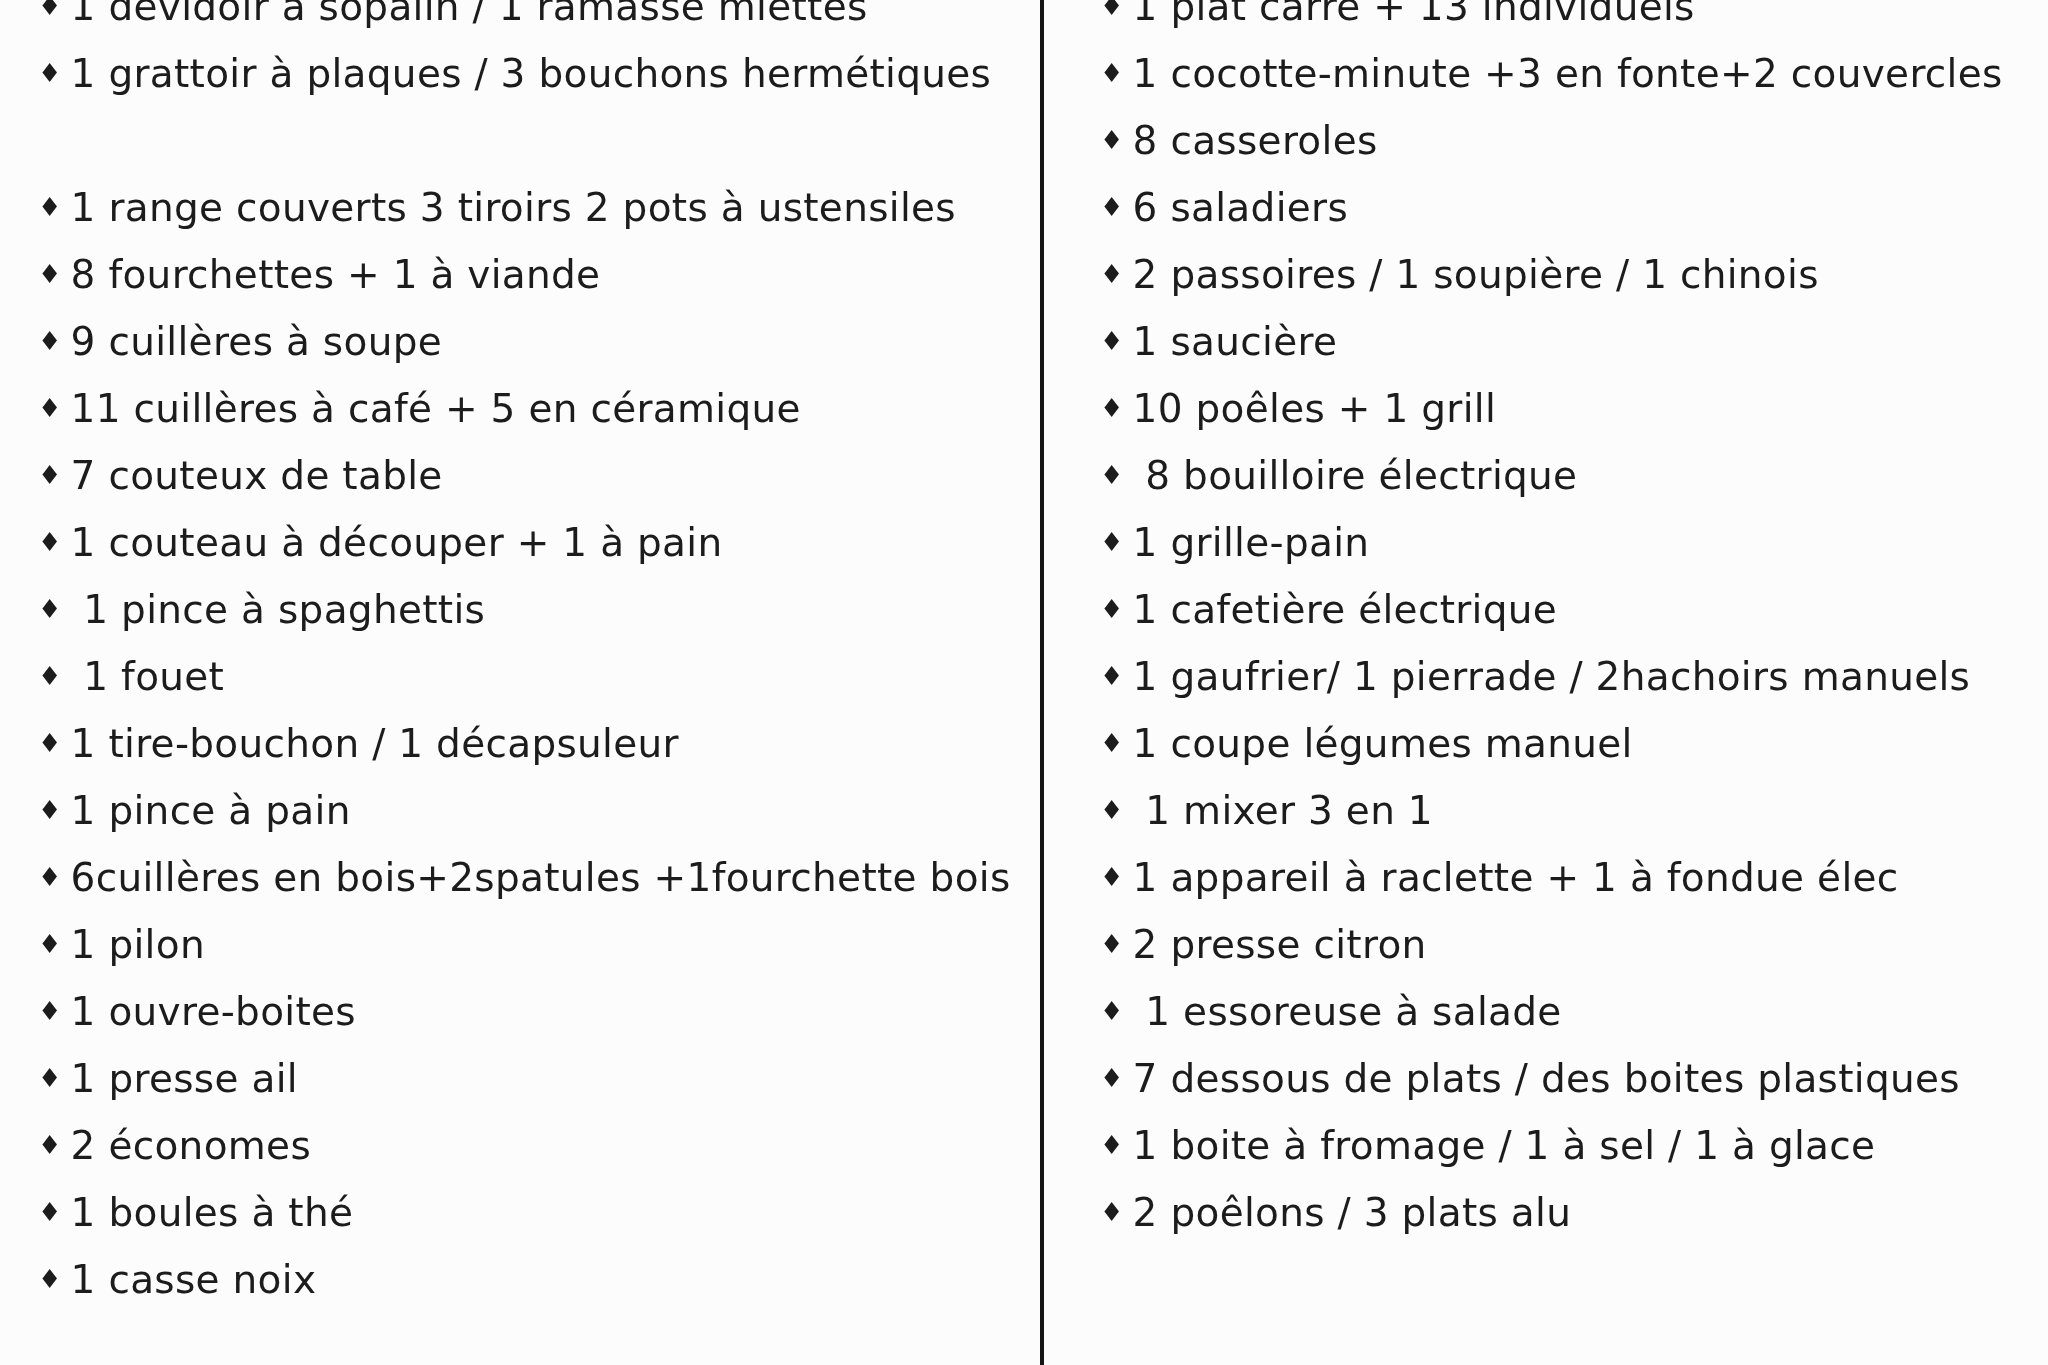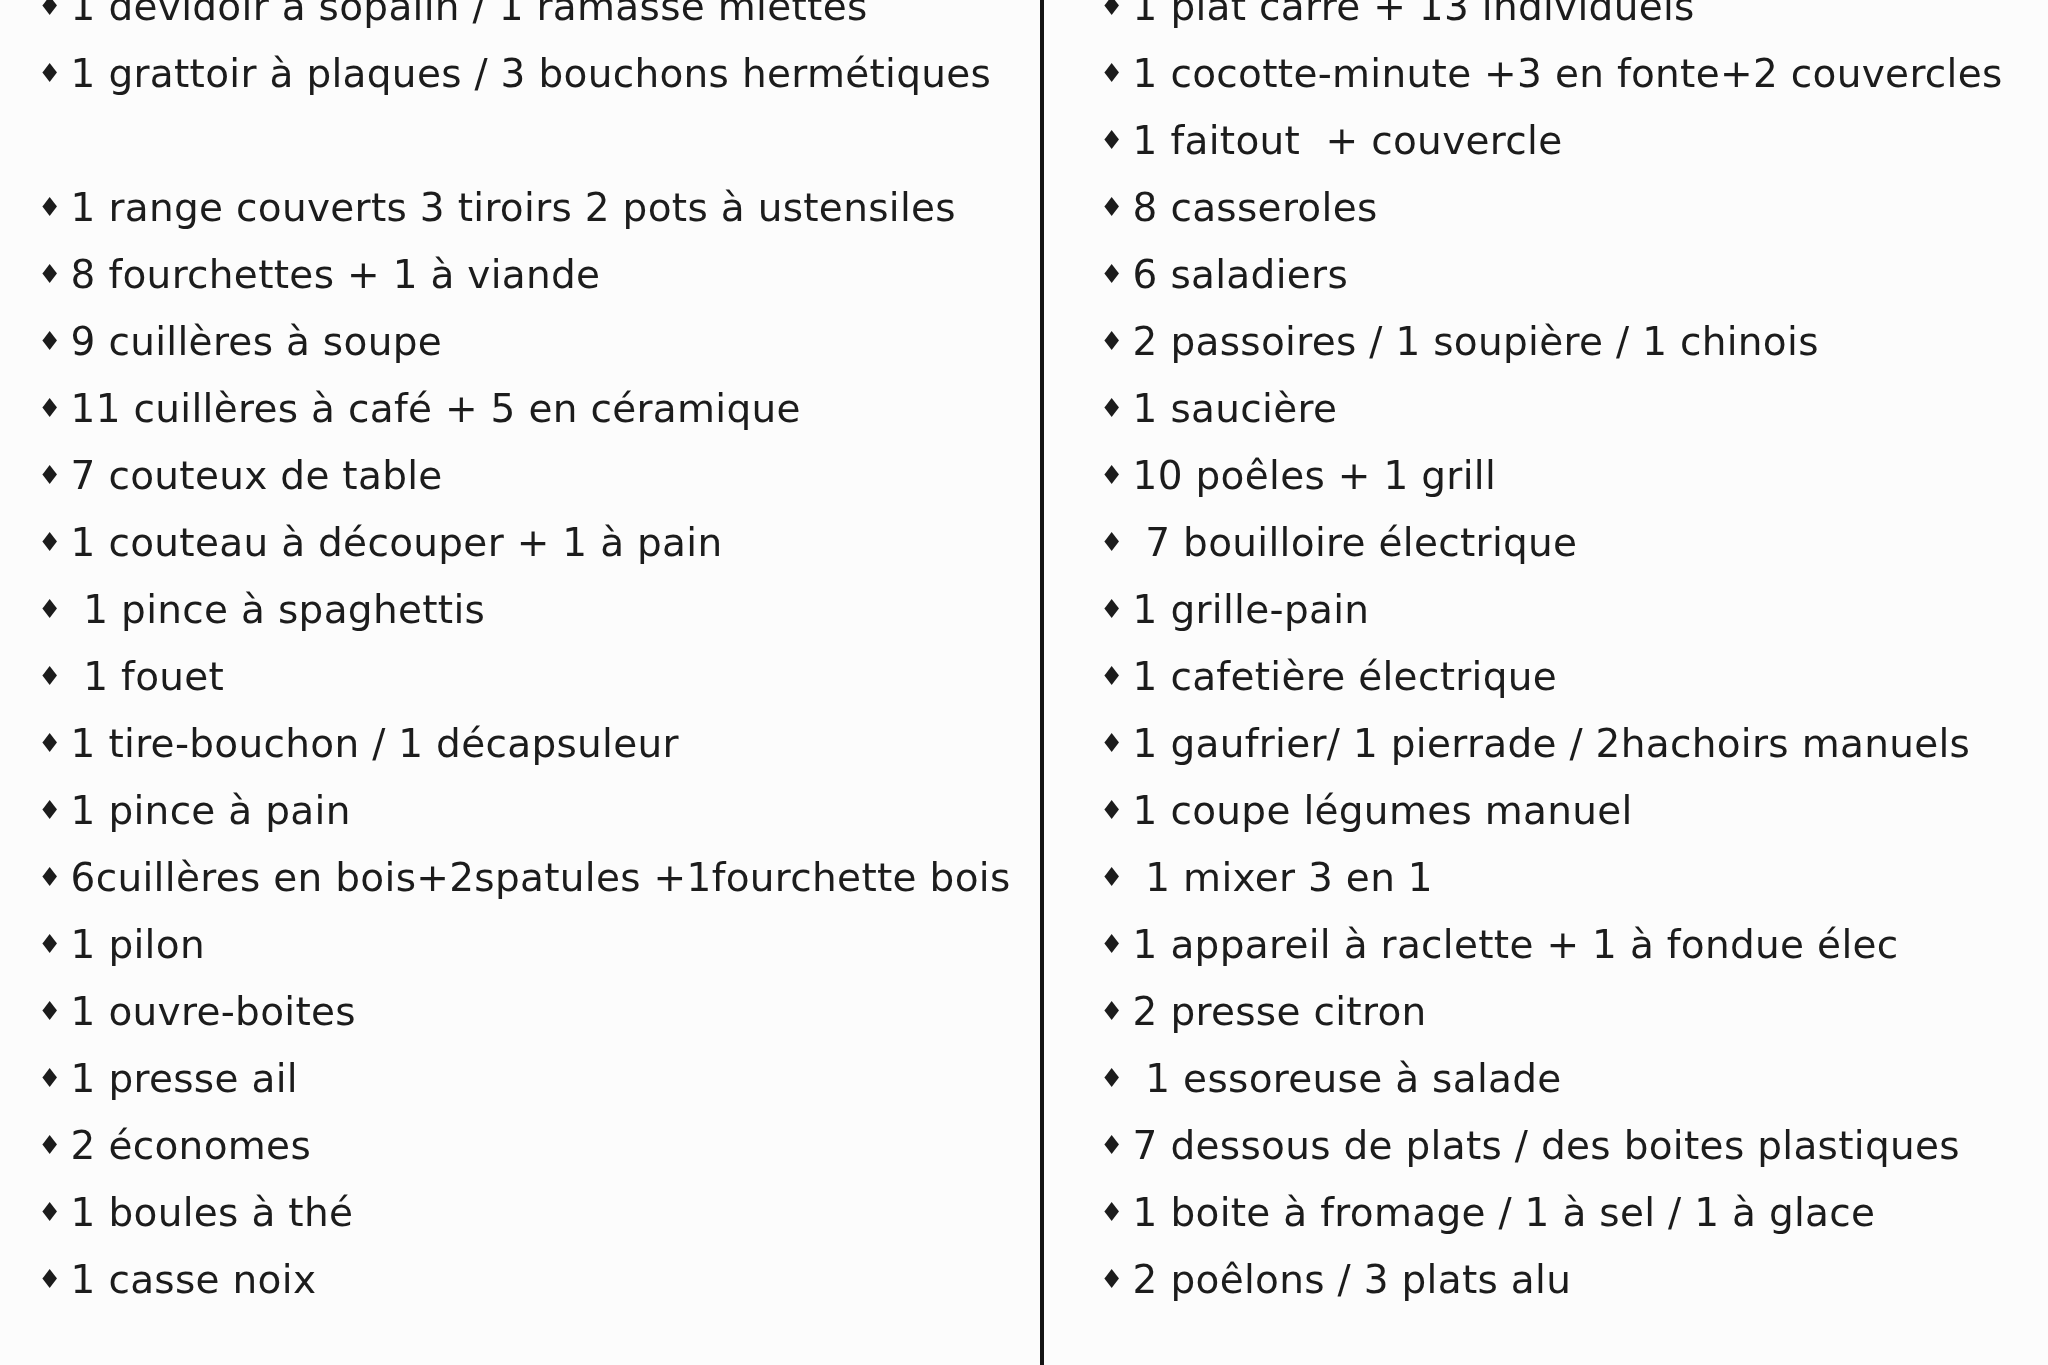--- a/index.html
+++ b/index.html
@@ -74,27 +74,26 @@
       <div class="row"><span class="bullet">♦</span><span>1 ouvre-boites</span></div>
       <div class="row"><span class="bullet">♦</span><span>1 presse ail</span></div>
       <div class="row"><span class="bullet">♦</span><span>2 économes</span></div>
       <div class="row"><span class="bullet">♦</span><span>1 boules à thé</span></div>
       <div class="row"><span class="bullet">♦</span><span>1 casse noix</span></div>
     </div>
   <div class="divider" style="background: rgb(20, 20, 20); left: 1040px;"></div>
   <div class="col col-right">
       <div class="row"><span class="bullet">♦</span><span>1 plat carré + 13 individuels</span></div>
       <div class="row"><span class="bullet">♦</span><span>1 cocotte-minute +3 en fonte+2 couvercles</span></div>
-      <div class="row"><span class="bullet">♦</span><span>1 faitout  + couvercle</span></div>
       <div class="row"><span class="bullet">♦</span><span>8 casseroles</span></div>
       <div class="row"><span class="bullet">♦</span><span>6 saladiers</span></div>
       <div class="row"><span class="bullet">♦</span><span>2 passoires / 1 soupière / 1 chinois</span></div>
       <div class="row"><span class="bullet">♦</span><span>1 saucière</span></div>
       <div class="row"><span class="bullet">♦</span><span>10 poêles + 1 grill</span></div>
-      <div class="row"><span class="bullet">♦</span><span> 7 bouilloire électrique</span></div>
+      <div class="row"><span class="bullet">♦</span><span> 8 bouilloire électrique</span></div>
       <div class="row"><span class="bullet">♦</span><span>1 grille-pain</span></div>
       <div class="row"><span class="bullet">♦</span><span>1 cafetière électrique</span></div>
       <div class="row"><span class="bullet">♦</span><span>1 gaufrier/ 1 pierrade / 2hachoirs manuels</span></div>
       <div class="row"><span class="bullet">♦</span><span>1 coupe légumes manuel</span></div>
       <div class="row"><span class="bullet">♦</span><span> 1 mixer 3 en 1</span></div>
       <div class="row"><span class="bullet">♦</span><span>1 appareil à raclette + 1 à fondue élec</span></div>
       <div class="row"><span class="bullet">♦</span><span>2 presse citron</span></div>
       <div class="row"><span class="bullet">♦</span><span> 1 essoreuse à salade</span></div>
       <div class="row"><span class="bullet">♦</span><span>7 dessous de plats / des boites plastiques</span></div>
       <div class="row"><span class="bullet">♦</span><span>1 boite à fromage / 1 à sel / 1 à glace</span></div>

